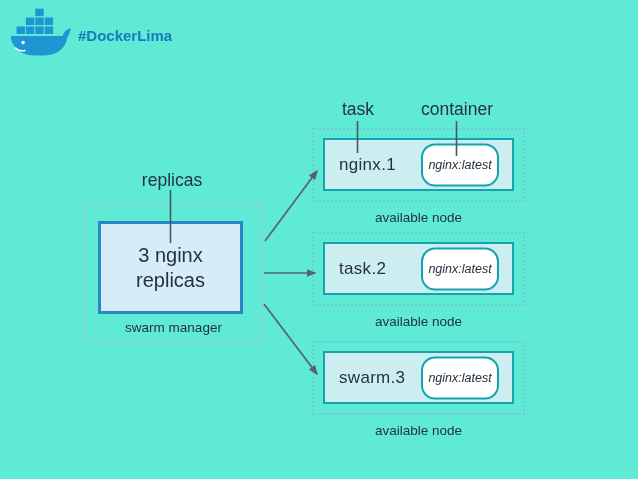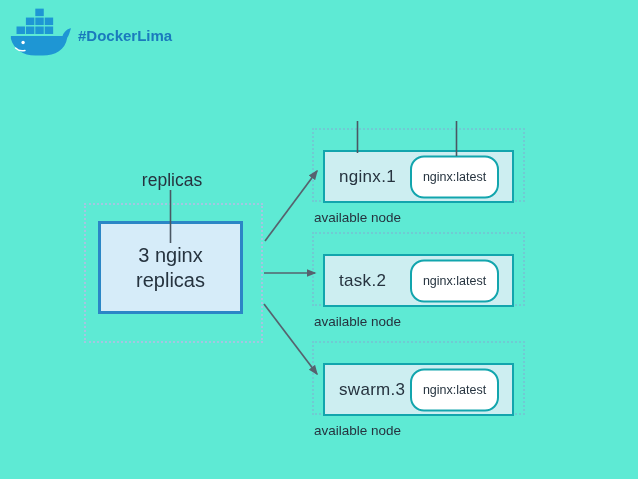--- a/index.html
+++ b/index.html
@@ -53,35 +53,35 @@
 
   .task-group{
     position:absolute;left:312px;width:213px;height:74px;
     border:2px dotted var(--task-dotted);
   }
   .tg-1{top:128px;}
   .tg-2{top:232px;}
   .tg-3{top:341px;}
   .task-box{
     position:absolute;left:9px;right:9px;top:8px;height:53px;
-    background:var(--task-fill);border:2.5px solid var(--task-border);margin-top:12px;
+    background:var(--task-fill);border:2.5px solid var(--task-border);
   }
   .task-name{
     position:absolute;left:14px;top:50%;transform:translateY(-50%);
     font-size:17px;color:var(--text-dark);letter-spacing:0.3px;
   }
   .container-chip{
     position:absolute;right:13px;top:50%;transform:translateY(-50%);
-    width:89px;height:43px;border-radius:14px;background:#ffffff;
+    width:78px;height:43px;border-radius:14px;background:#ffffff;
     border:2.5px solid var(--task-border);
     display:flex;align-items:center;justify-content:center;
-    font-size:12.5px;color:var(--text-dark);
+    font-size:12.5px;color:var(--text-dark);font-style:italic;
   }
   .node-label{
-    position:absolute;left:0;right:0;top:80px;text-align:left;
+    position:absolute;left:0;right:0;top:80px;text-align:center;
     font-size:13.5px;color:var(--text-dark);
   }
   .overlay{
     position:absolute;left:0;top:0;width:638px;height:479px;
     pointer-events:none;
   }
 </style>
 </head>
 <body>
 
@@ -99,26 +99,29 @@
       <rect x="38" y="20" width="9" height="8"></rect>
       <path d="M2,30 L57,30 C59,25 62.5,22.5 66,22 C64.5,26 64,29.5 62,32 C60,45 49,51 36,51 L28,51 C15,51 5,44 2,33 Z"></path>
     </g>
     <circle cx="15" cy="37" r="1.8" fill="#ffffff"></circle>
     <path d="M7,43 Q11,47 17,45.5" stroke="#ffffff" stroke-width="1.6" fill="none" stroke-linecap="round"></path>
   </svg>
 
   <div class="hashtag">#DockerLima</div>
 
 
+  <div class="lbl lbl-task">task</div>
+  <div class="lbl lbl-container">container</div>
   <div class="lbl lbl-service">replicas</div>
 
   <div class="service-group">
     <div class="service-box">
       <span>3 nginx replicas</span>
     </div>
+    <div class="group-caption">swarm manager</div>
   </div>
 
   <div class="task-group tg-1">
     <div class="task-box">
       <span class="task-name">nginx.1</span>
       <span class="container-chip">nginx:latest</span>
     </div>
     <div class="node-label">available node</div>
   </div>
 

